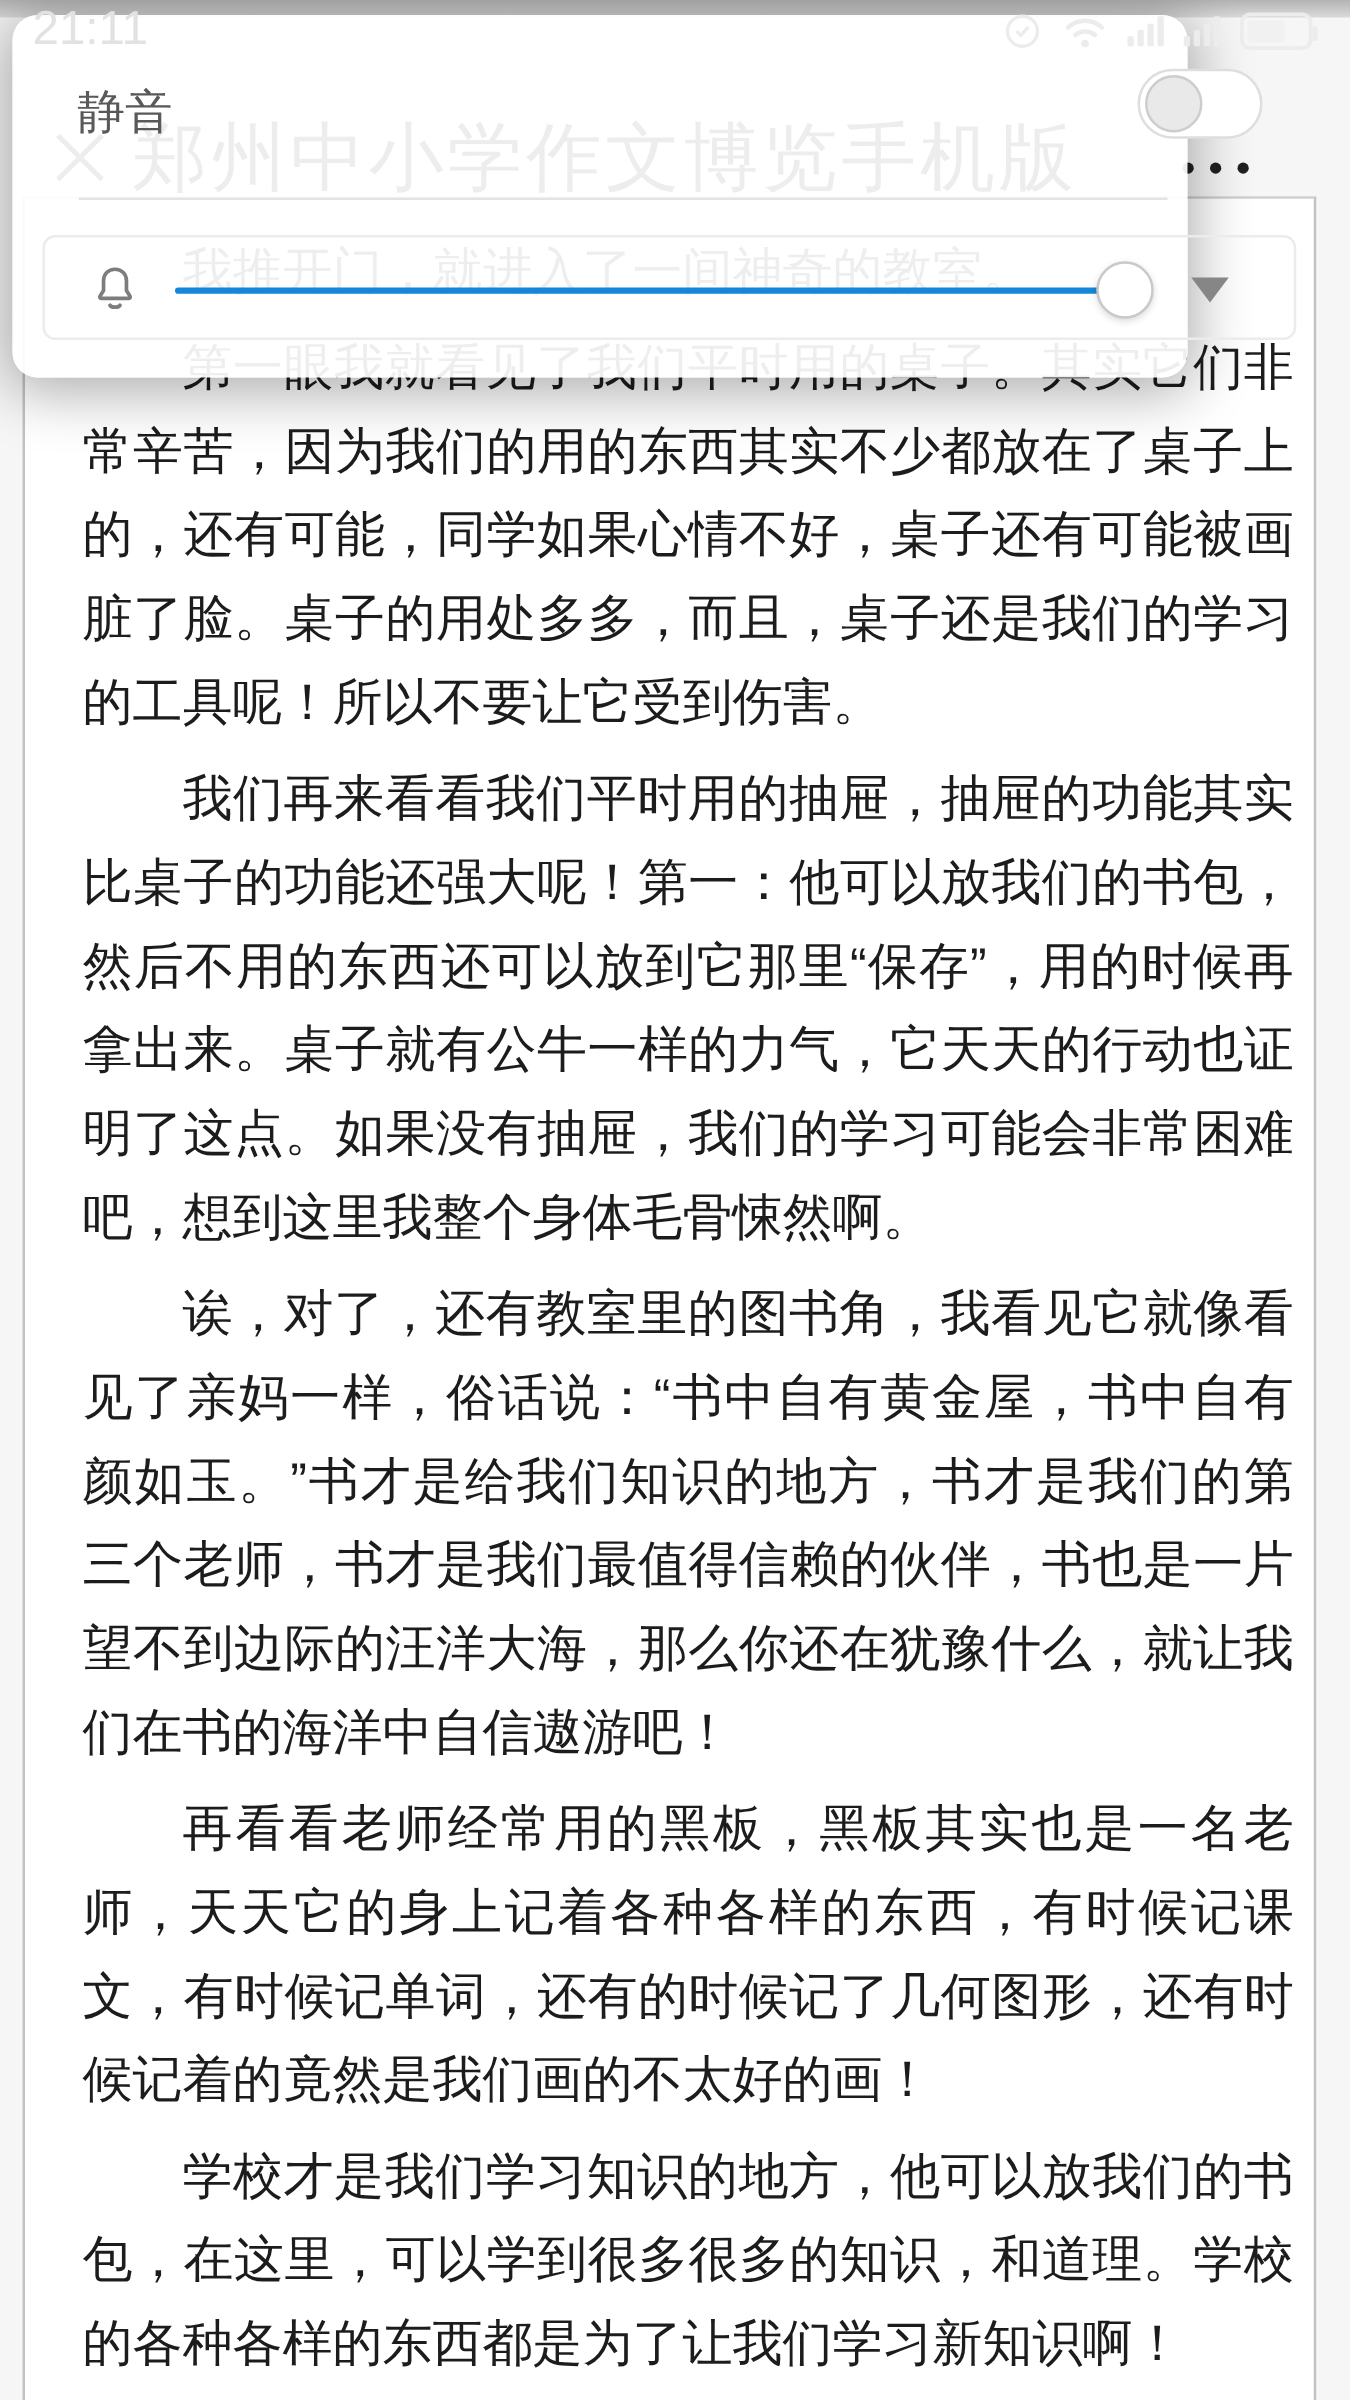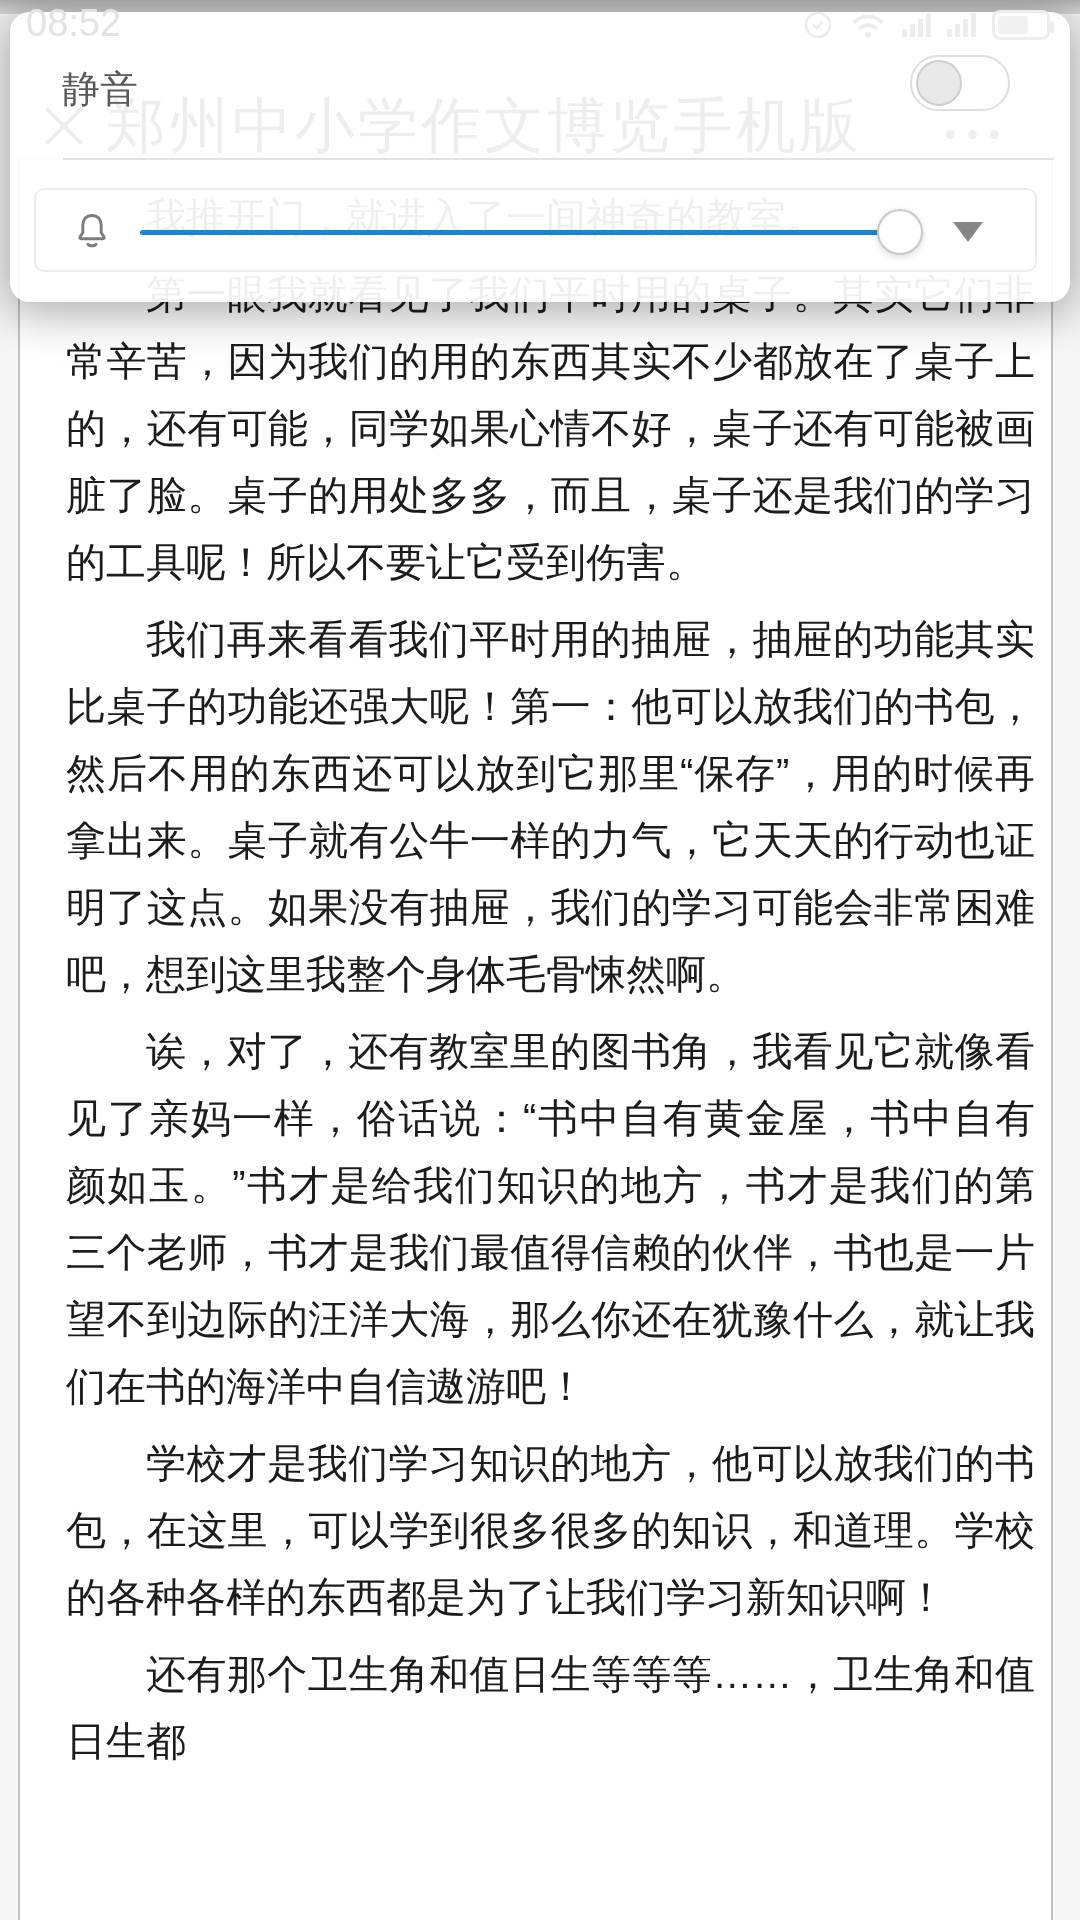--- a/index.html
+++ b/index.html
@@ -25,21 +25,21 @@
   .menu-dots b { width:9px; height:9px; border-radius:50%; background:#202020; display:block; }
 
   .content-frame { position:absolute; left:18px; top:157px; width:1035px; height:1763px;
     background:#fff; border:2px solid #c2c2c2; border-top-color:#cfcfcf; border-bottom:none; }
 
   .essay { padding:25px 16px 0 46px; font-size:40px; line-height:67px; color:#1c1c1c;
     text-align:justify; }
   .essay p { margin:0 0 10px 0; text-indent:2em; }
 
   
-  .volume-card { position:absolute; left:10px; top:12px; width:1060px; height:290px;
+  .volume-card { position:absolute; left:10px; top:12px; width:940px; height:290px;
     background:rgba(255,255,255,0.925); border-radius:20px; z-index:5;
     box-shadow:0 6px 46px 6px rgba(0,0,0,0.32); }
 
   .mute-label { position:absolute; left:52px; top:52px; font-size:38px; font-weight:500; color:#595959; }
 
   .toggle { position:absolute; left:900px; top:43px; width:100px; height:56px;
     border:2px solid #dedede; border-radius:28px; background:#fff; }
   .toggle .knob { position:absolute; left:4px; top:3px; width:46px; height:46px; border-radius:50%;
     background:#e9e9e9; border:2px solid #cdcdcd; }
 
@@ -87,20 +87,21 @@
       <b></b>
       <b></b>
     </div>
 
   <div class="content-frame">
     <div class="essay" id="essay">
         <p>我推开门，就进入了一间神奇的教室。</p>
         <p>第一眼我就看见了我们平时用的桌子。其实它们非常辛苦，因为我们的用的东西其实不少都放在了桌子上的，还有可能，同学如果心情不好，桌子还有可能被画脏了脸。桌子的用处多多，而且，桌子还是我们的学习的工具呢！所以不要让它受到伤害。</p>
         <p>我们再来看看我们平时用的抽屉，抽屉的功能其实比桌子的功能还强大呢！第一：他可以放我们的书包，然后不用的东西还可以放到它那里“保存”，用的时候再拿出来。桌子就有公牛一样的力气，它天天的行动也证明了这点。如果没有抽屉，我们的学习可能会非常困难吧，想到这里我整个身体毛骨悚然啊。</p>
         <p>诶，对了，还有教室里的图书角，我看见它就像看见了亲妈一样，俗话说：“书中自有黄金屋，书中自有颜如玉。”书才是给我们知识的地方，书才是我们的第三个老师，书才是我们最值得信赖的伙伴，书也是一片望不到边际的汪洋大海，那么你还在犹豫什么，就让我们在书的海洋中自信遨游吧！</p>
+        <p>再看看老师经常用的黑板，黑板其实也是一名老师，天天它的身上记着各种各样的东西，有时候记课文，有时候记单词，还有的时候记了几何图形，还有时候记着的竟然是我们画的不太好的画！</p>
         <p>学校才是我们学习知识的地方，他可以放我们的书包，在这里，可以学到很多很多的知识，和道理。学校的各种各样的东西都是为了让我们学习新知识啊！</p>
         <p>还有那个卫生角和值日生等等等……，卫生角和值日生都</p>
       </div>
   </div>
 </div>
 
 <div class="volume-card">
   <span class="mute-label">静音</span>
 
   <div class="toggle">
@@ -118,21 +119,21 @@
     <div class="slider">
       <div class="track-fill" style="width: 100%;"></div>
       <div class="thumb" style="left: calc(100% - 23px);"></div>
     </div>
 
     <div class="caret"></div>
   </div>
 </div>
 
 <div class="status-layer">
-  <span class="clock-time">08:52</span>
+  <span class="clock-time">21:11</span>
   <div class="right-icons">
     <svg width="32" height="32" viewBox="0 0 24 24" fill="none" stroke="#ececec" stroke-width="2" stroke-linecap="round" stroke-linejoin="round">
       <circle cx="12" cy="12" r="9"></circle>
         <path d="M9 12.5l2 2 4-4.5"></path>
     </svg>
     <svg width="36" height="30" viewBox="0 0 24 20" fill="none" stroke="#ececec" stroke-width="2.4" stroke-linecap="round">
       <path d="M3 8a13 13 0 0 1 18 0"></path>
         <path d="M6.8 12a8 8 0 0 1 10.4 0"></path>
       <circle cx="12" cy="16.5" r="2" fill="#ececec" stroke="none"></circle>
     </svg>

